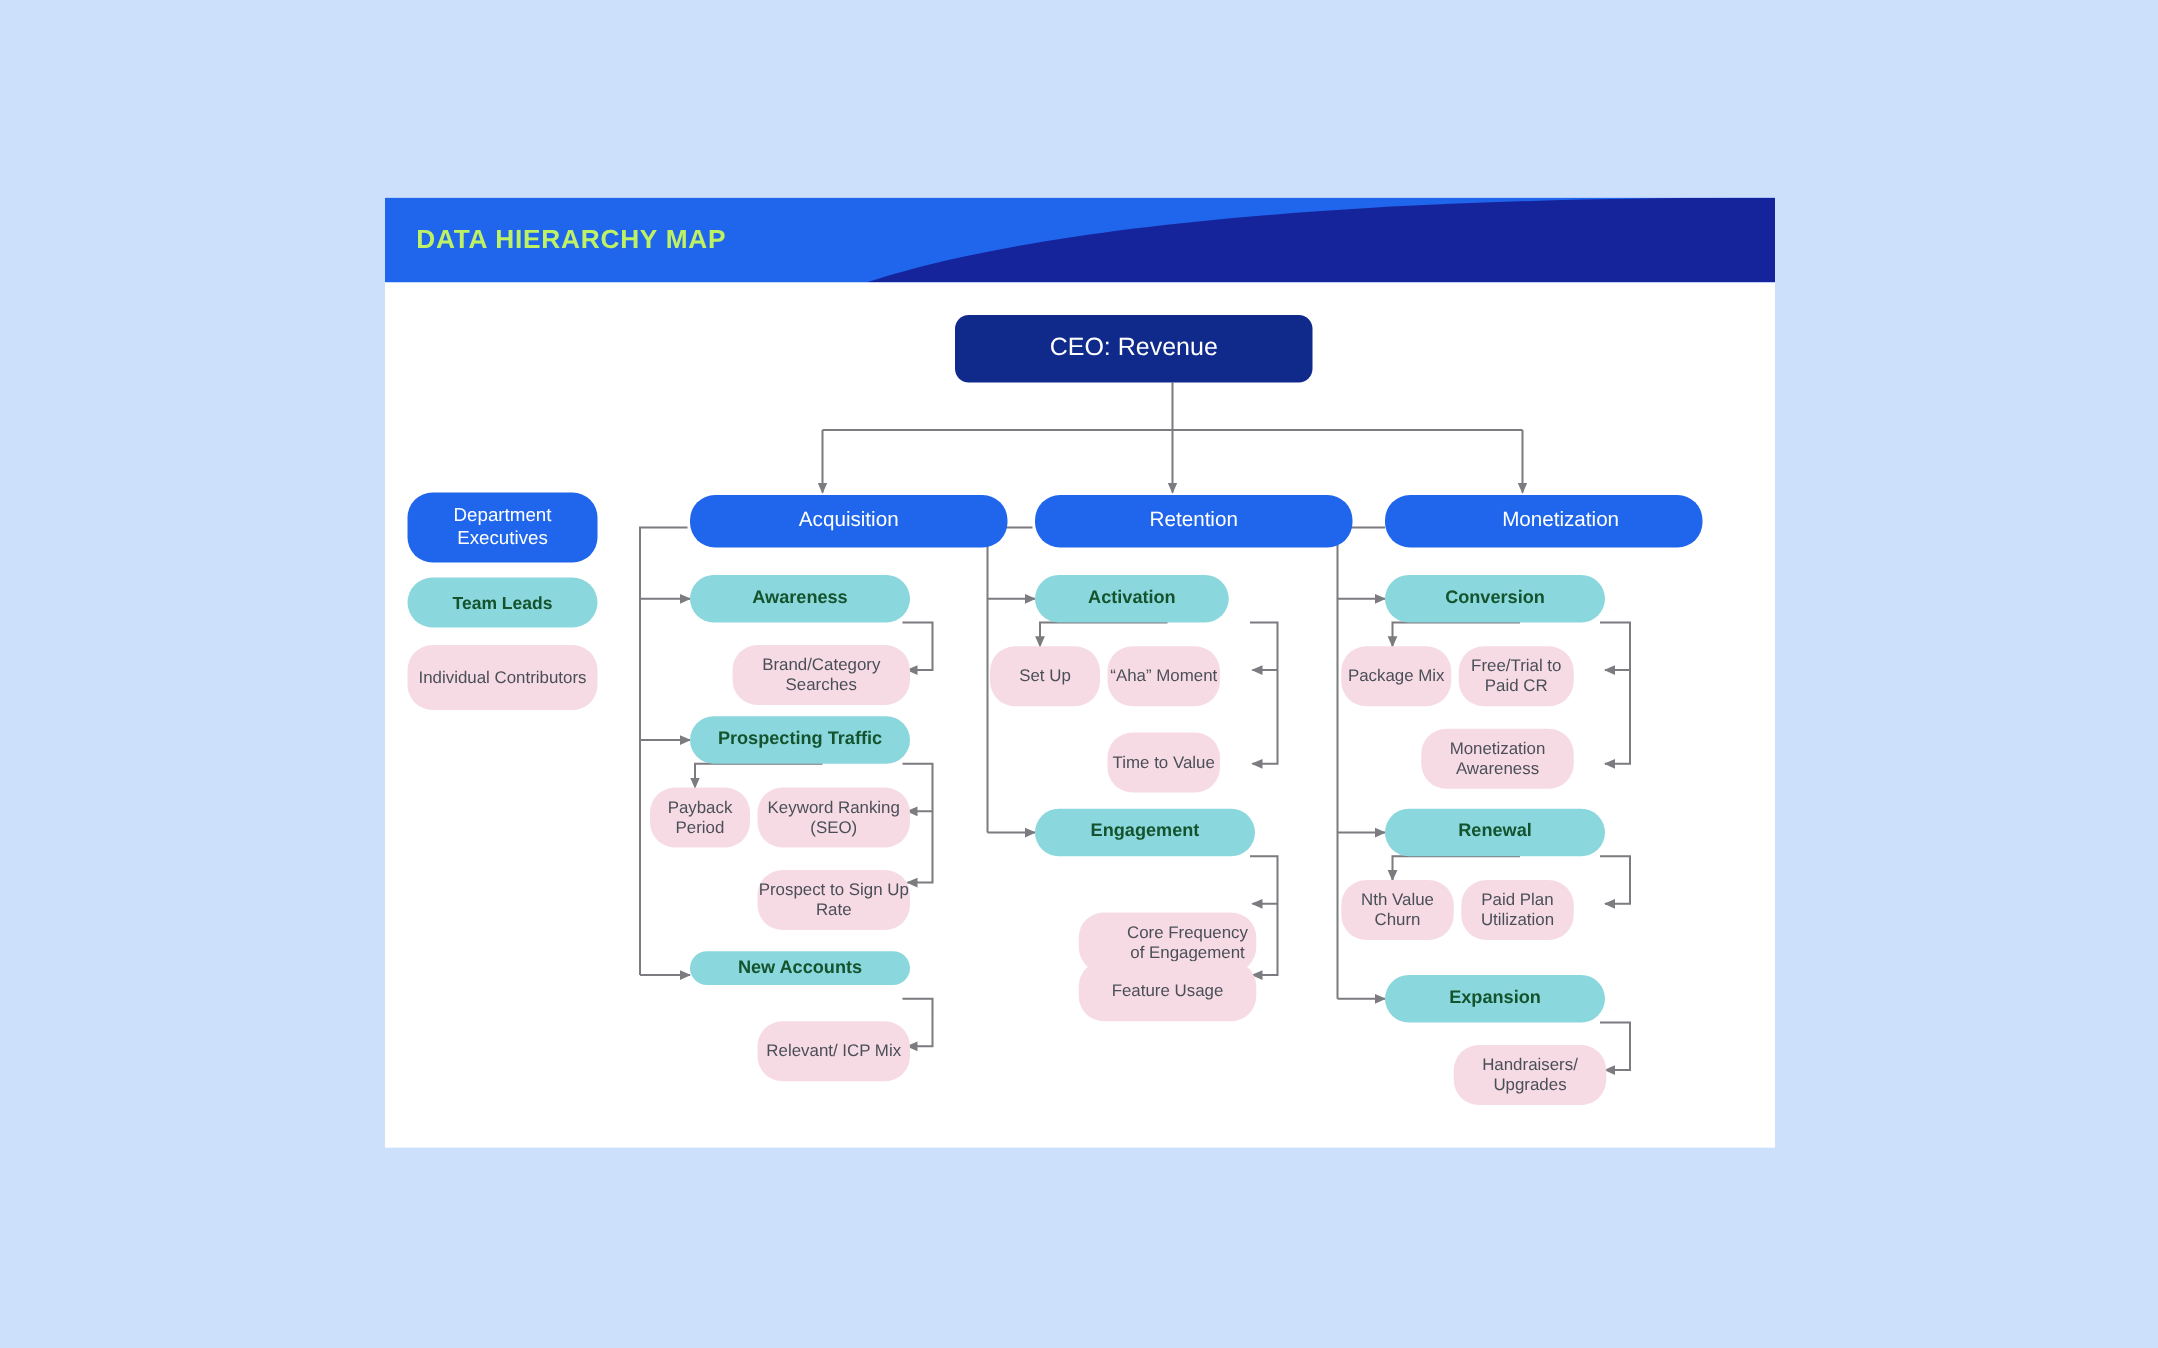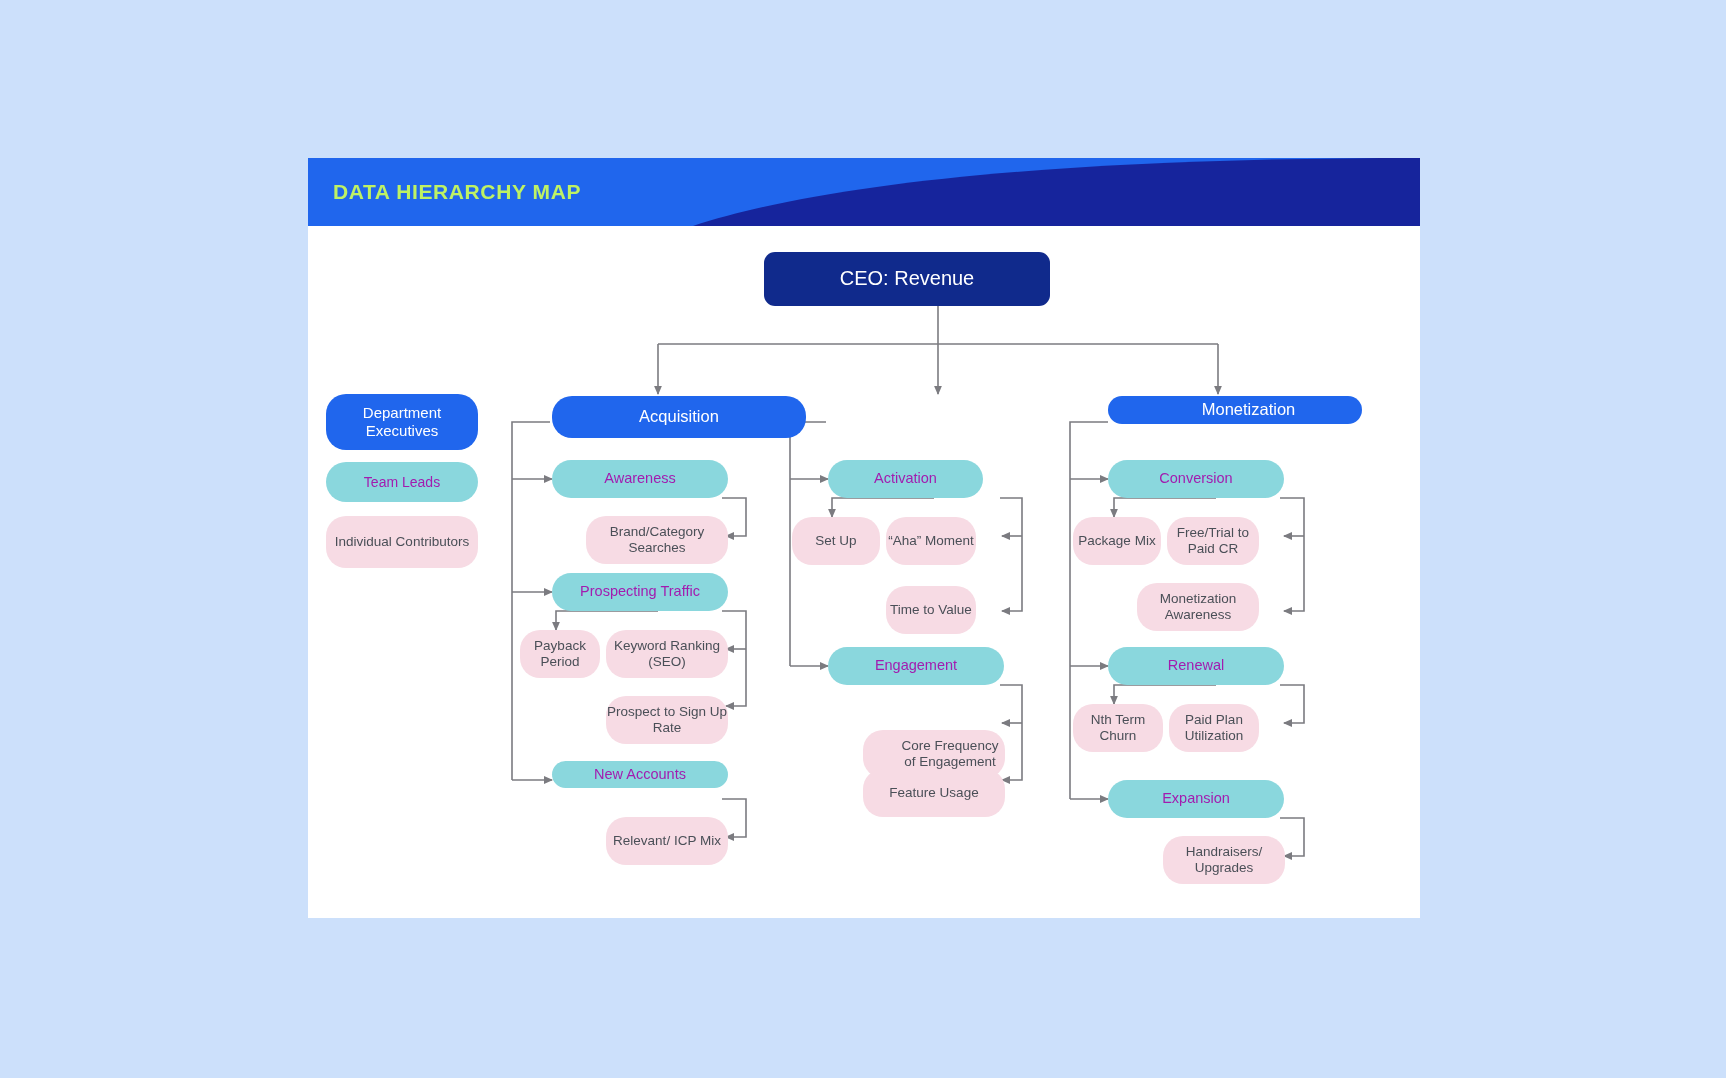--- a/index.html
+++ b/index.html
@@ -76,22 +76,23 @@
     font-size: 20px;
     border-radius: 11px;
   }
   .node.exec {
     background: #2066ed;
     color: #ffffff;
     font-size: 16.5px;
   }
   .node.lead {
     background: #8ad7dd;
-    color: #a21caf;
+    color: #14532d;
     font-size: 14.5px;
+    font-weight: bold;
   }
   .node.ic {
     background: #f7dbe4;
     color: #4a4f57;
     font-size: 13.5px;
   }
   .node.legend-exec { font-size: 15px; }
   .node.legend-lead { font-size: 14px; }
   .node.legend-ic   { font-size: 13.5px; }
 </style>
@@ -176,39 +177,40 @@
       <div class="node ic" style="left:278px; top:290px; width:142px; height:48px;">Brand/Category Searches</div>
 
       <div class="node lead" style="left:244px; top:347px; width:176px; height:38px;">Prospecting Traffic</div>
       <div class="node ic" style="left:212px; top:404px; width:80px; height:48px;">Payback Period</div>
       <div class="node ic" style="left:298px; top:404px; width:122px; height:48px;">Keyword Ranking (SEO)</div>
       <div class="node ic" style="left:298px; top:470px; width:122px; height:48px;">Prospect to Sign Up Rate</div>
 
       <div class="node lead" style="left:244px; top:535px; width:176px; height:27px;">New Accounts</div>
       <div class="node ic" style="left:298px; top:591px; width:122px; height:48px;">Relevant/ ICP Mix</div>
 
+      <div class="node exec" style="left:520px; top:170px; width:254px; height:42px;">Retention</div>
 
       <div class="node lead" style="left:520px; top:234px; width:155px; height:38px;">Activation</div>
       <div class="node ic" style="left:484px; top:291px; width:88px; height:48px;">Set Up</div>
       <div class="node ic" style="left:578px; top:291px; width:90px; height:48px;">“Aha” Moment</div>
       <div class="node ic" style="left:578px; top:360px; width:90px; height:48px;">Time to Value</div>
 
       <div class="node lead" style="left:520px; top:421px; width:176px; height:38px;">Engagement</div>
       <div class="node ic" style="left:555px; top:504px; width:142px; height:48px;padding-left:32px;">Core Frequency of Engagement</div>
       <div class="node ic" style="left:555px; top:543px; width:142px; height:48px;">Feature Usage</div>
 
-      <div class="node exec" style="left:800px; top:170px; width:254px; height:28px;padding-left:27px;">Monetization</div>
+      <div class="node exec" style="left:800px; top:170px; width:254px; height:42px;padding-left:27px;">Monetization</div>
 
       <div class="node lead" style="left:800px; top:234px; width:176px; height:38px;">Conversion</div>
       <div class="node ic" style="left:765px; top:291px; width:88px; height:48px;">Package Mix</div>
       <div class="node ic" style="left:859px; top:291px; width:92px; height:48px;">Free/Trial to Paid CR</div>
       <div class="node ic" style="left:829px; top:357px; width:122px; height:48px;">Monetization Awareness</div>
 
       <div class="node lead" style="left:800px; top:421px; width:176px; height:38px;">Renewal</div>
-      <div class="node ic" style="left:765px; top:478px; width:90px; height:48px;">Nth Term Churn</div>
+      <div class="node ic" style="left:765px; top:478px; width:90px; height:48px;">Nth Value Churn</div>
       <div class="node ic" style="left:861px; top:478px; width:90px; height:48px;">Paid Plan Utilization</div>
 
       <div class="node lead" style="left:800px; top:554px; width:176px; height:38px;">Expansion</div>
       <div class="node ic" style="left:855px; top:610px; width:122px; height:48px;">Handraisers/ Upgrades</div>
 
     </div>
   </div>
 </div>
 
 </body></html>

